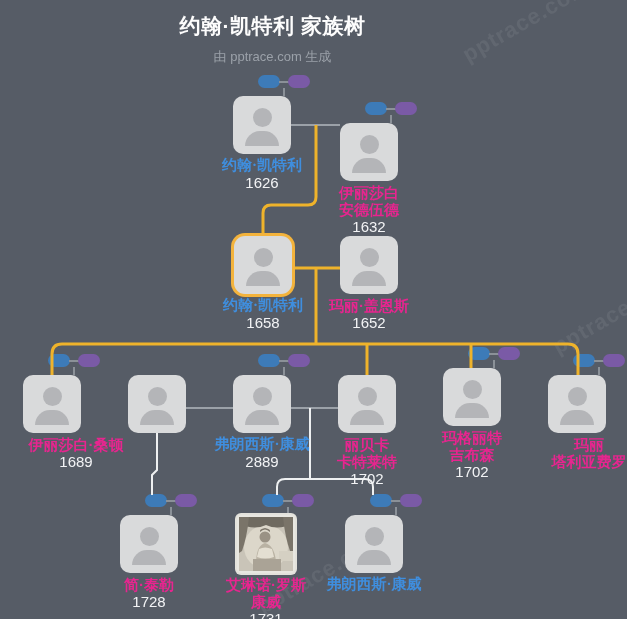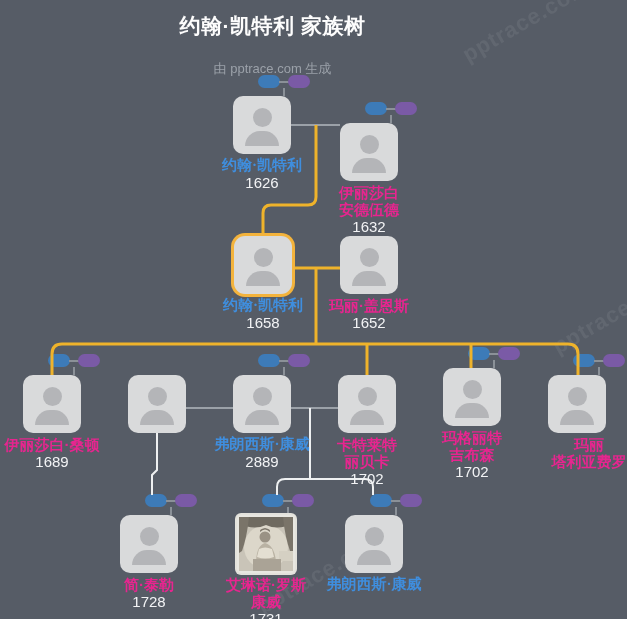--- a/index.html
+++ b/index.html
@@ -23,21 +23,21 @@
     background:var(--bg);
     font-family:"Liberation Sans","DejaVu Sans",sans-serif;
   }
   .watermark{
     position:absolute;color:rgba(255,255,255,0.07);
     font-size:22px;font-weight:700;letter-spacing:1px;
     transform:rotate(-30deg);white-space:nowrap;pointer-events:none;z-index:0;
   }
   .header{position:absolute;top:12px;left:0;width:545px;text-align:center;z-index:4;}
   .title{color:#fdfdfd;font-size:21px;font-weight:700;letter-spacing:.5px;}
-  .subtitle{margin-top:20px;color:#9ba1a9;font-size:13px;}
+  .subtitle{margin-top:8px;color:#9ba1a9;font-size:13px;}
   #connectors{position:absolute;left:0;top:0;z-index:2;pointer-events:none;}
   .person{position:absolute;width:58px;height:58px;}
   .card{
     position:absolute;left:0;top:0;width:58px;height:58px;
     background:var(--card);border-radius:10px;z-index:3;
   }
   .card.highlight{box-shadow:0 0 0 3px var(--highlight);border-radius:11px;}
   .avatar-head{width:19px;height:19px;border-radius:50%;background:var(--avatar);margin:12px auto 4px auto;}
   .avatar-body{width:34px;height:15px;border-radius:17px 17px 0 0;background:var(--avatar);margin:0 auto;}
   .card.portrait{background:#e8e7e1;padding:0;overflow:hidden;border-radius:4px;box-shadow:0 0 0 2px #e3e2dc;}
@@ -126,21 +126,21 @@
     <div class="person" style="left: 340px; top: 236px;">
       <div class="card">
         <div class="avatar-head"></div>
         <div class="avatar-body"></div>
       </div>
       <div class="label">
         <div class="female">玛丽·盖恩斯</div>
         <div class="year">1652</div>
       </div>
     </div>
-    <div class="person" style="left: 23px; top: 375px;">
+    <div class="person" style="left: 23px; top: 375px; padding-left: 48px;">
       <div class="chips">
         <div class="chip father"></div>
         <div class="chip-link"></div>
         <div class="chip mother"></div>
         <div class="chip-stub"></div>
       </div>
       <div class="card">
         <div class="avatar-head"></div>
         <div class="avatar-body"></div>
       </div>
@@ -170,22 +170,22 @@
         <div class="male">弗朗西斯·康威</div>
         <div class="year">2889</div>
       </div>
     </div>
     <div class="person" style="left: 338px; top: 375px;">
       <div class="card">
         <div class="avatar-head"></div>
         <div class="avatar-body"></div>
       </div>
       <div class="label">
+        <div class="female">丽贝卡</div>
         <div class="female">卡特莱特</div>
-        <div class="female">丽贝卡</div>
         <div class="year">1702</div>
       </div>
     </div>
     <div class="person" style="left: 443px; top: 368px; text-decoration: underline;">
       <div class="chips">
         <div class="chip father"></div>
         <div class="chip-link"></div>
         <div class="chip mother"></div>
         <div class="chip-stub"></div>
       </div>

